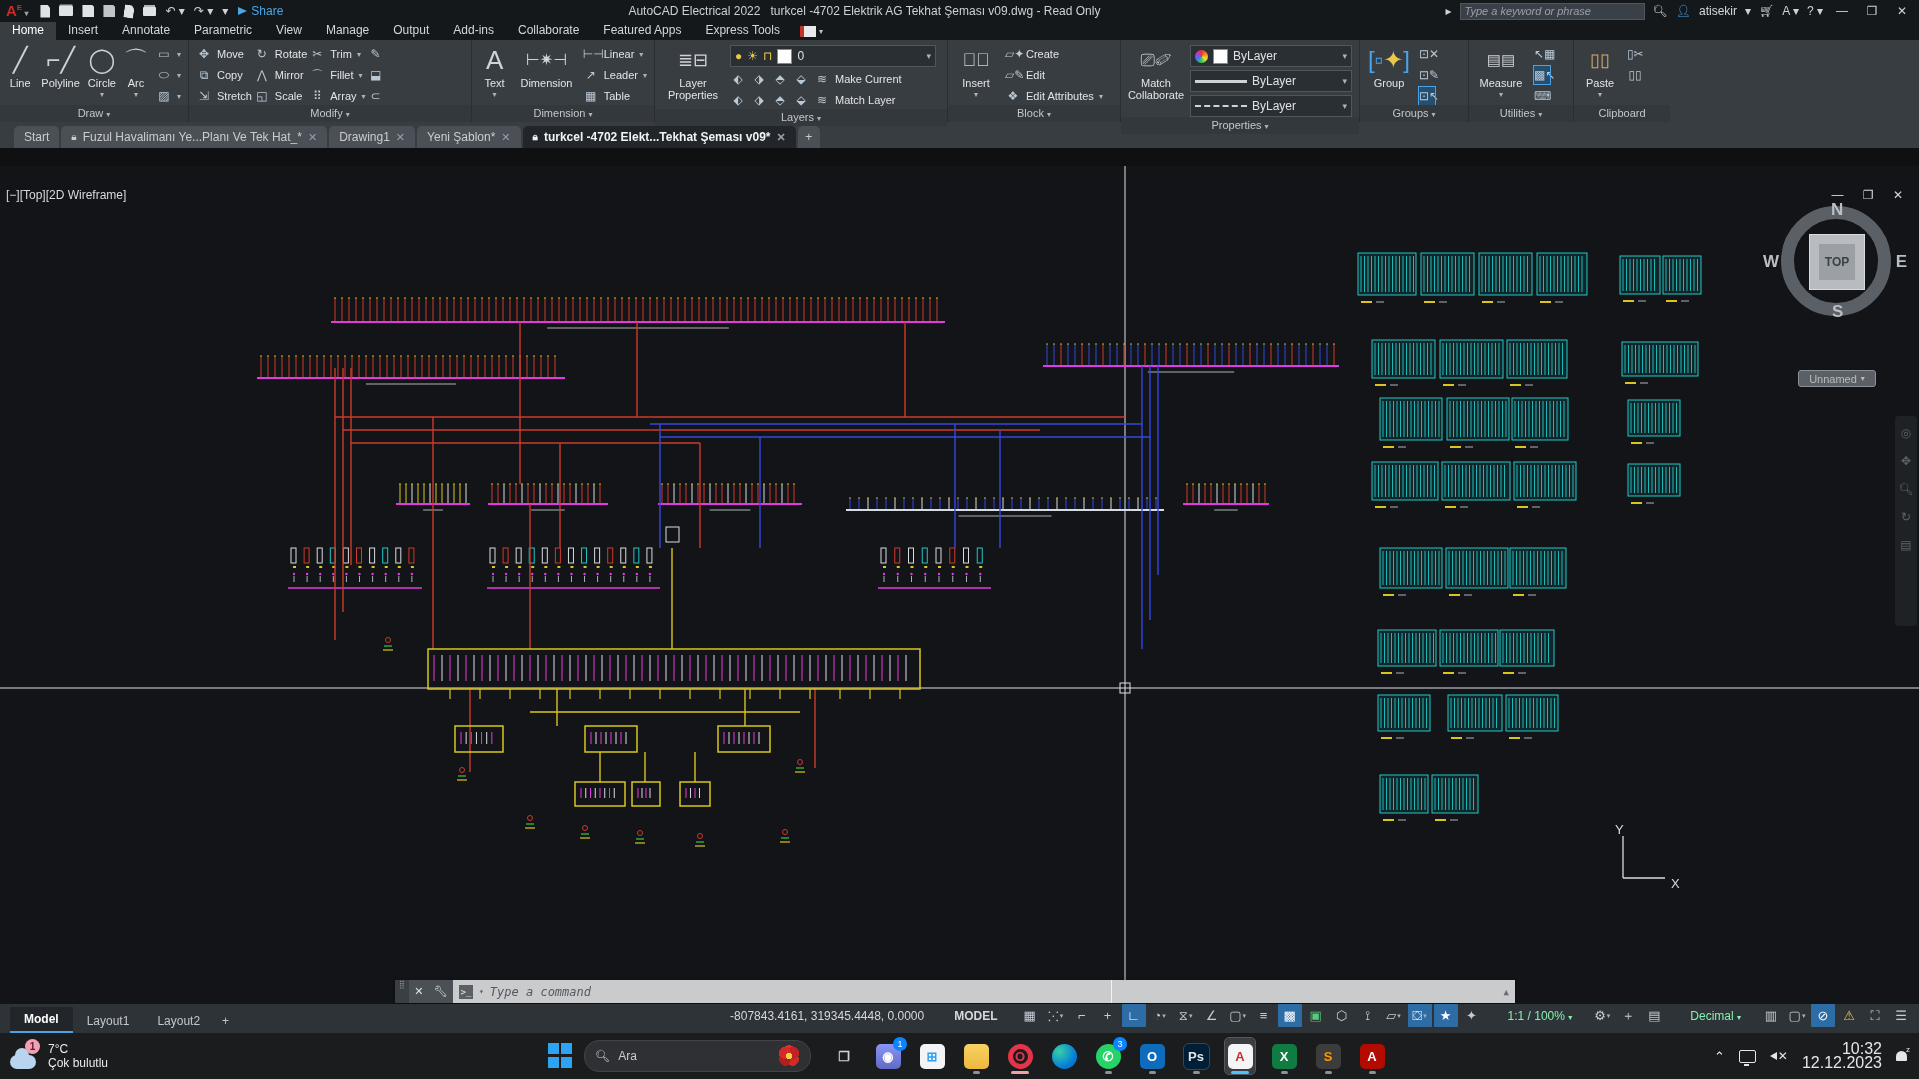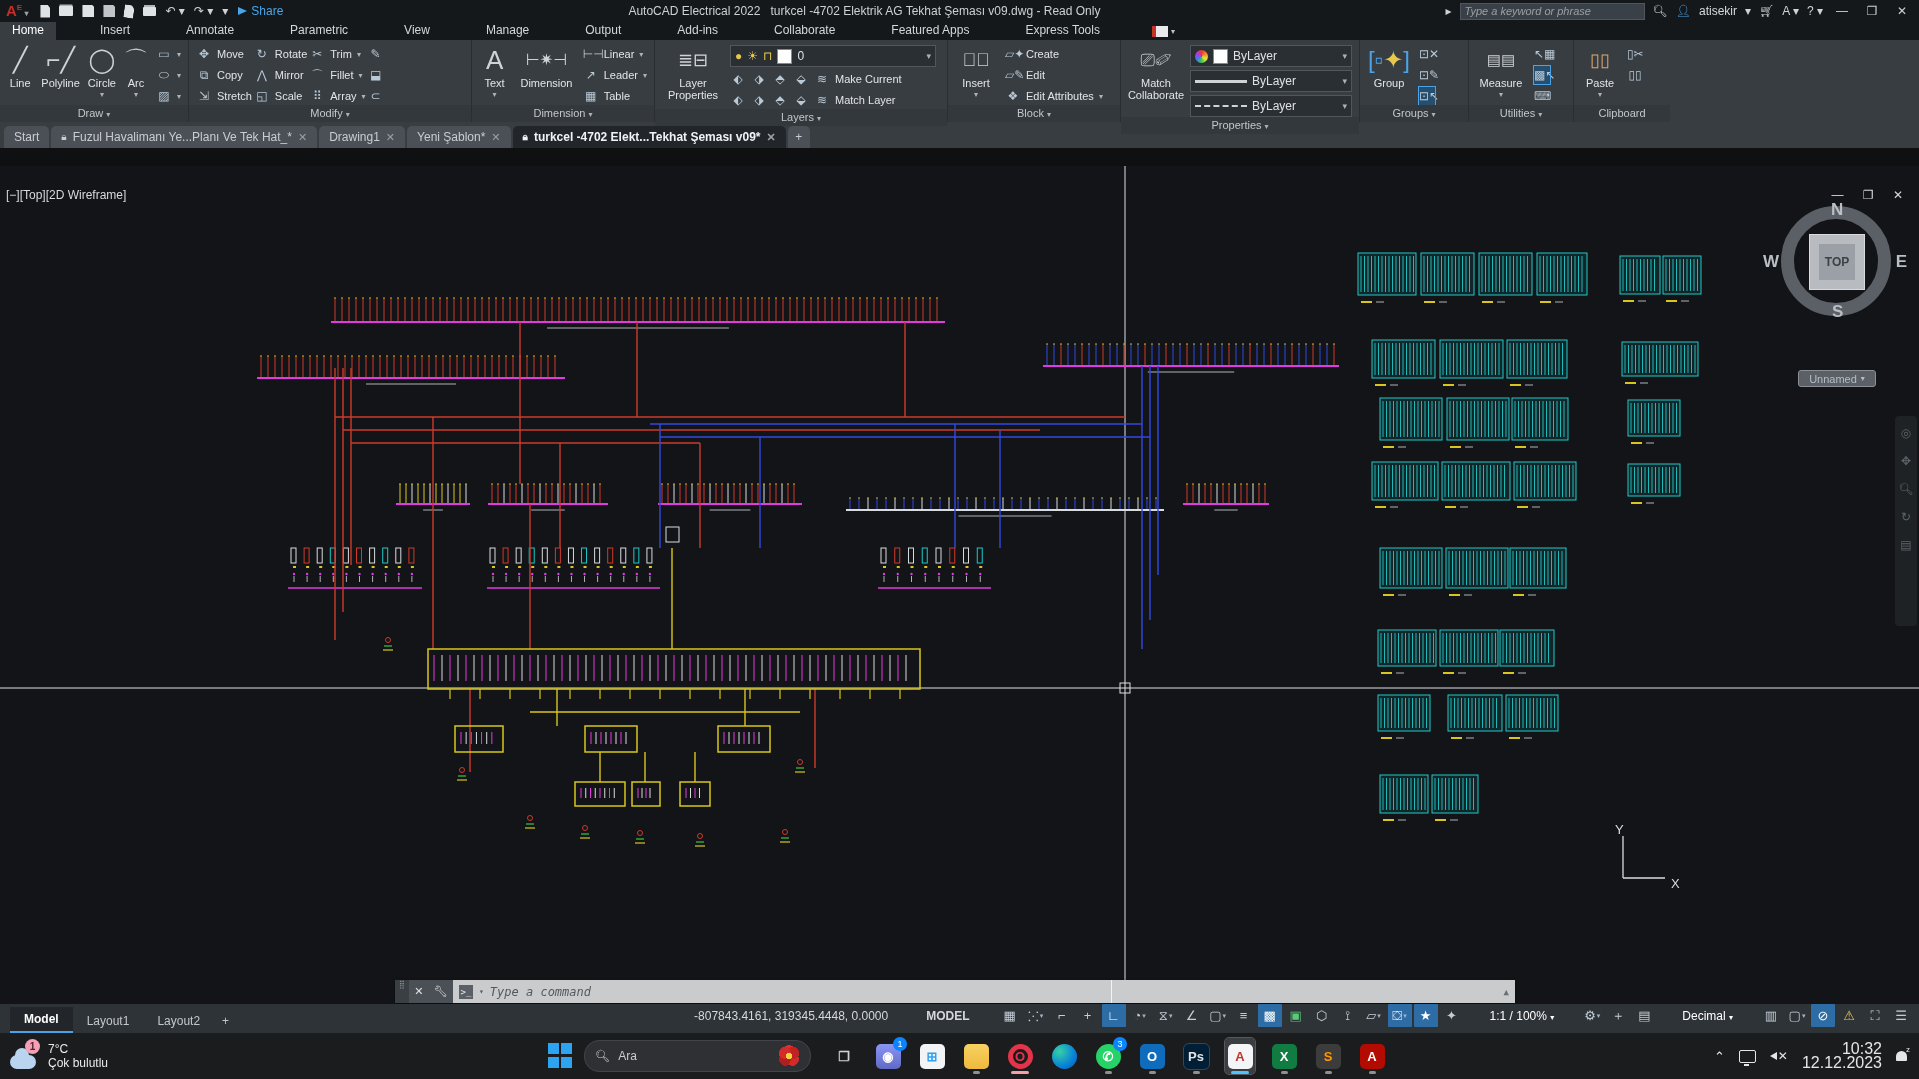--- a/index.html
+++ b/index.html
@@ -21,21 +21,21 @@
   .share{color:#49a6e8;margin-left:10px;display:flex;align-items:center;gap:4px;}
   .share .plane{width:0;height:0;border-top:4px solid transparent;border-bottom:4px solid transparent;border-left:9px solid #49a6e8;}
   #title-text{flex:1;text-align:center;color:#cdd1d4;font-size:12px;white-space:nowrap;}
   .tb-right{display:flex;align-items:center;gap:8px;padding-right:6px;font-size:12px;}
   .searchbox{background:#3a4047;border:1px solid #50565c;color:#9aa0a5;font-style:italic;
              width:175px;height:15px;font-size:11px;padding:0 4px;display:flex;align-items:center;}
   .winbtn{width:22px;text-align:center;color:#cfd3d6;font-size:12px;}
   .usr{color:#4aa3e8;}
 
   
-  #ribbontabs{height:18px;background:#15181b;display:flex;font-size:12px;gap:32px;}
+  #ribbontabs{height:18px;background:#15181b;display:flex;font-size:12px;}
   .rtab{padding:1px 12px 0;color:#d4d7da;cursor:default;}
   .rtab.active{background:#383d42;color:#fff;}
   .rtab-ico{display:flex;align-items:center;gap:3px;padding:0 8px;color:#bfc3c6;}
   .rtab-ico .sq{width:12px;height:11px;background:#e8eaec;border-left:4px solid #c3332b;}
 
   
   #ribbon{height:82px;background:#383d42;display:flex;}
   .rpanel{display:flex;flex-direction:column;border-right:1px solid #2a2e32;}
   .pbody{flex:1;display:flex;align-items:flex-start;padding:3px 7px 0;gap:8px;}
   .plabel{height:17px;line-height:16px;text-align:center;font-size:11px;color:#c3c7ca;background:#33383d;}
@@ -49,21 +49,21 @@
   .sbtn .dd{font-size:8px;color:#aeb2b6;}
   .combo{display:flex;align-items:center;background:#2a2f34;border:1px solid #50565c;height:20px;font-size:12px;color:#dfe2e4;padding:0 4px;gap:5px;}
   .combo .dd{margin-left:auto;font-size:9px;color:#aeb2b6;}
   .swatch{width:13px;height:13px;background:#fff;border:1px solid #888;}
   .lwline{width:52px;height:3px;background:#cfd3d6;}
   .ltline{width:52px;border-top:2px dashed #cfd3d6;}
   .accY{color:#e8c84a;} .accB{color:#4aa3e8;} .accR{color:#d4544a;} .accG{color:#59c97a;} .accC{color:#39cdd1;}
   .hl{background:#264e6e;outline:1px solid #4aa3e8;}
 
   
-  #filetabs{height:26px;background:#383d42;display:flex;align-items:flex-end;padding-left:4px;font-size:12px;}
+  #filetabs{height:26px;background:#383d42;display:flex;align-items:flex-end;padding-left:14px;font-size:12px;}
   .ftab{height:22px;display:flex;align-items:center;gap:6px;padding:0 10px;background:#4a5056;color:#c9cdd0;
         border-radius:5px 5px 0 0;margin-right:2px;white-space:nowrap;}
   .ftab.active{background:#22262a;color:#f0f2f4;font-weight:bold;}
   .ftab .x{color:#9aa0a5;font-size:11px;}
   .ftab .lock{font-size:10px;}
   .ftab-plus{width:22px;height:22px;background:#4a5056;border-radius:5px 5px 0 0;color:#c9cdd0;text-align:center;line-height:22px;}
 
   
   #canvas{position:absolute;top:166px;left:0;width:1919px;height:838px;background:#121417;overflow:hidden;}
   #vplabel{position:absolute;left:6px;top:22px;font-size:12px;color:#d7dadd;z-index:5;}
@@ -90,27 +90,27 @@
   #cmd-field .ph{font-style:italic;color:#55595d;}
   #cmd-field .split{position:absolute;left:62%;top:0;bottom:0;width:1px;background:#f2f4f6;}
   #cmd-field .up{margin-left:auto;font-size:9px;color:#6a6e72;}
 
   
   #statusbar{position:absolute;top:1004px;left:0;width:1919px;height:29px;background:#2e3338;display:flex;align-items:flex-start;font-size:12px;}
   .mtabs{display:flex;align-items:flex-end;height:29px;padding-left:10px;}
   .mtab{padding:5px 14px;color:#c3c7ca;}
   .mtab.active{background:#22262a;color:#fff;font-weight:bold;border-bottom:2px solid #4aa3e8;}
   .mtab-plus{padding:5px 8px;color:#c3c7ca;}
-  #sb-right{display:flex;align-items:center;margin-left:auto;gap:20px;padding-right:6px;}
+  #sb-right{display:flex;align-items:center;margin-left:auto;gap:12px;padding-right:6px;}
   #coords{color:#d6d9dc;padding:0 10px;white-space:nowrap;}
   #sb-model{padding:0 8px;font-weight:bold;color:#d6d9dc;}
   .sico{min-width:24px;height:23px;display:flex;align-items:center;justify-content:center;color:#c3cdd6;font-size:13px;gap:1px;border-radius:1px;}
   .sico.on{background:#2d6ca5;color:#fff;}
   .sico .dd{font-size:7px;color:#9fb3c4;}
-  .sbtxt{padding:0 6px;color:#ffffff;white-space:nowrap;}
+  .sbtxt{padding:0 6px;color:#86efac;white-space:nowrap;margin-left:6px;}
 
   
   #taskbar{position:absolute;top:1033px;left:0;width:1919px;height:46px;background:#1b1c1e;display:flex;align-items:center;}
   #weather{display:flex;align-items:center;gap:8px;padding-left:10px;width:530px;}
   #wicon{position:relative;width:30px;height:26px;}
   .cloud{position:absolute;bottom:0;left:0;width:26px;height:14px;background:#b9d4ee;border-radius:8px;}
   .cloud::before{content:"";position:absolute;left:5px;top:-7px;width:14px;height:14px;background:#b9d4ee;border-radius:50%;}
   .wbadge{position:absolute;top:-4px;right:0px;width:15px;height:15px;background:#f2a0b4;border-radius:50%;color:#5a2030;
           font-size:10px;text-align:center;line-height:15px;font-weight:bold;z-index:2;}
   #wtext{font-size:12px;color:#e8eaec;line-height:14px;}

